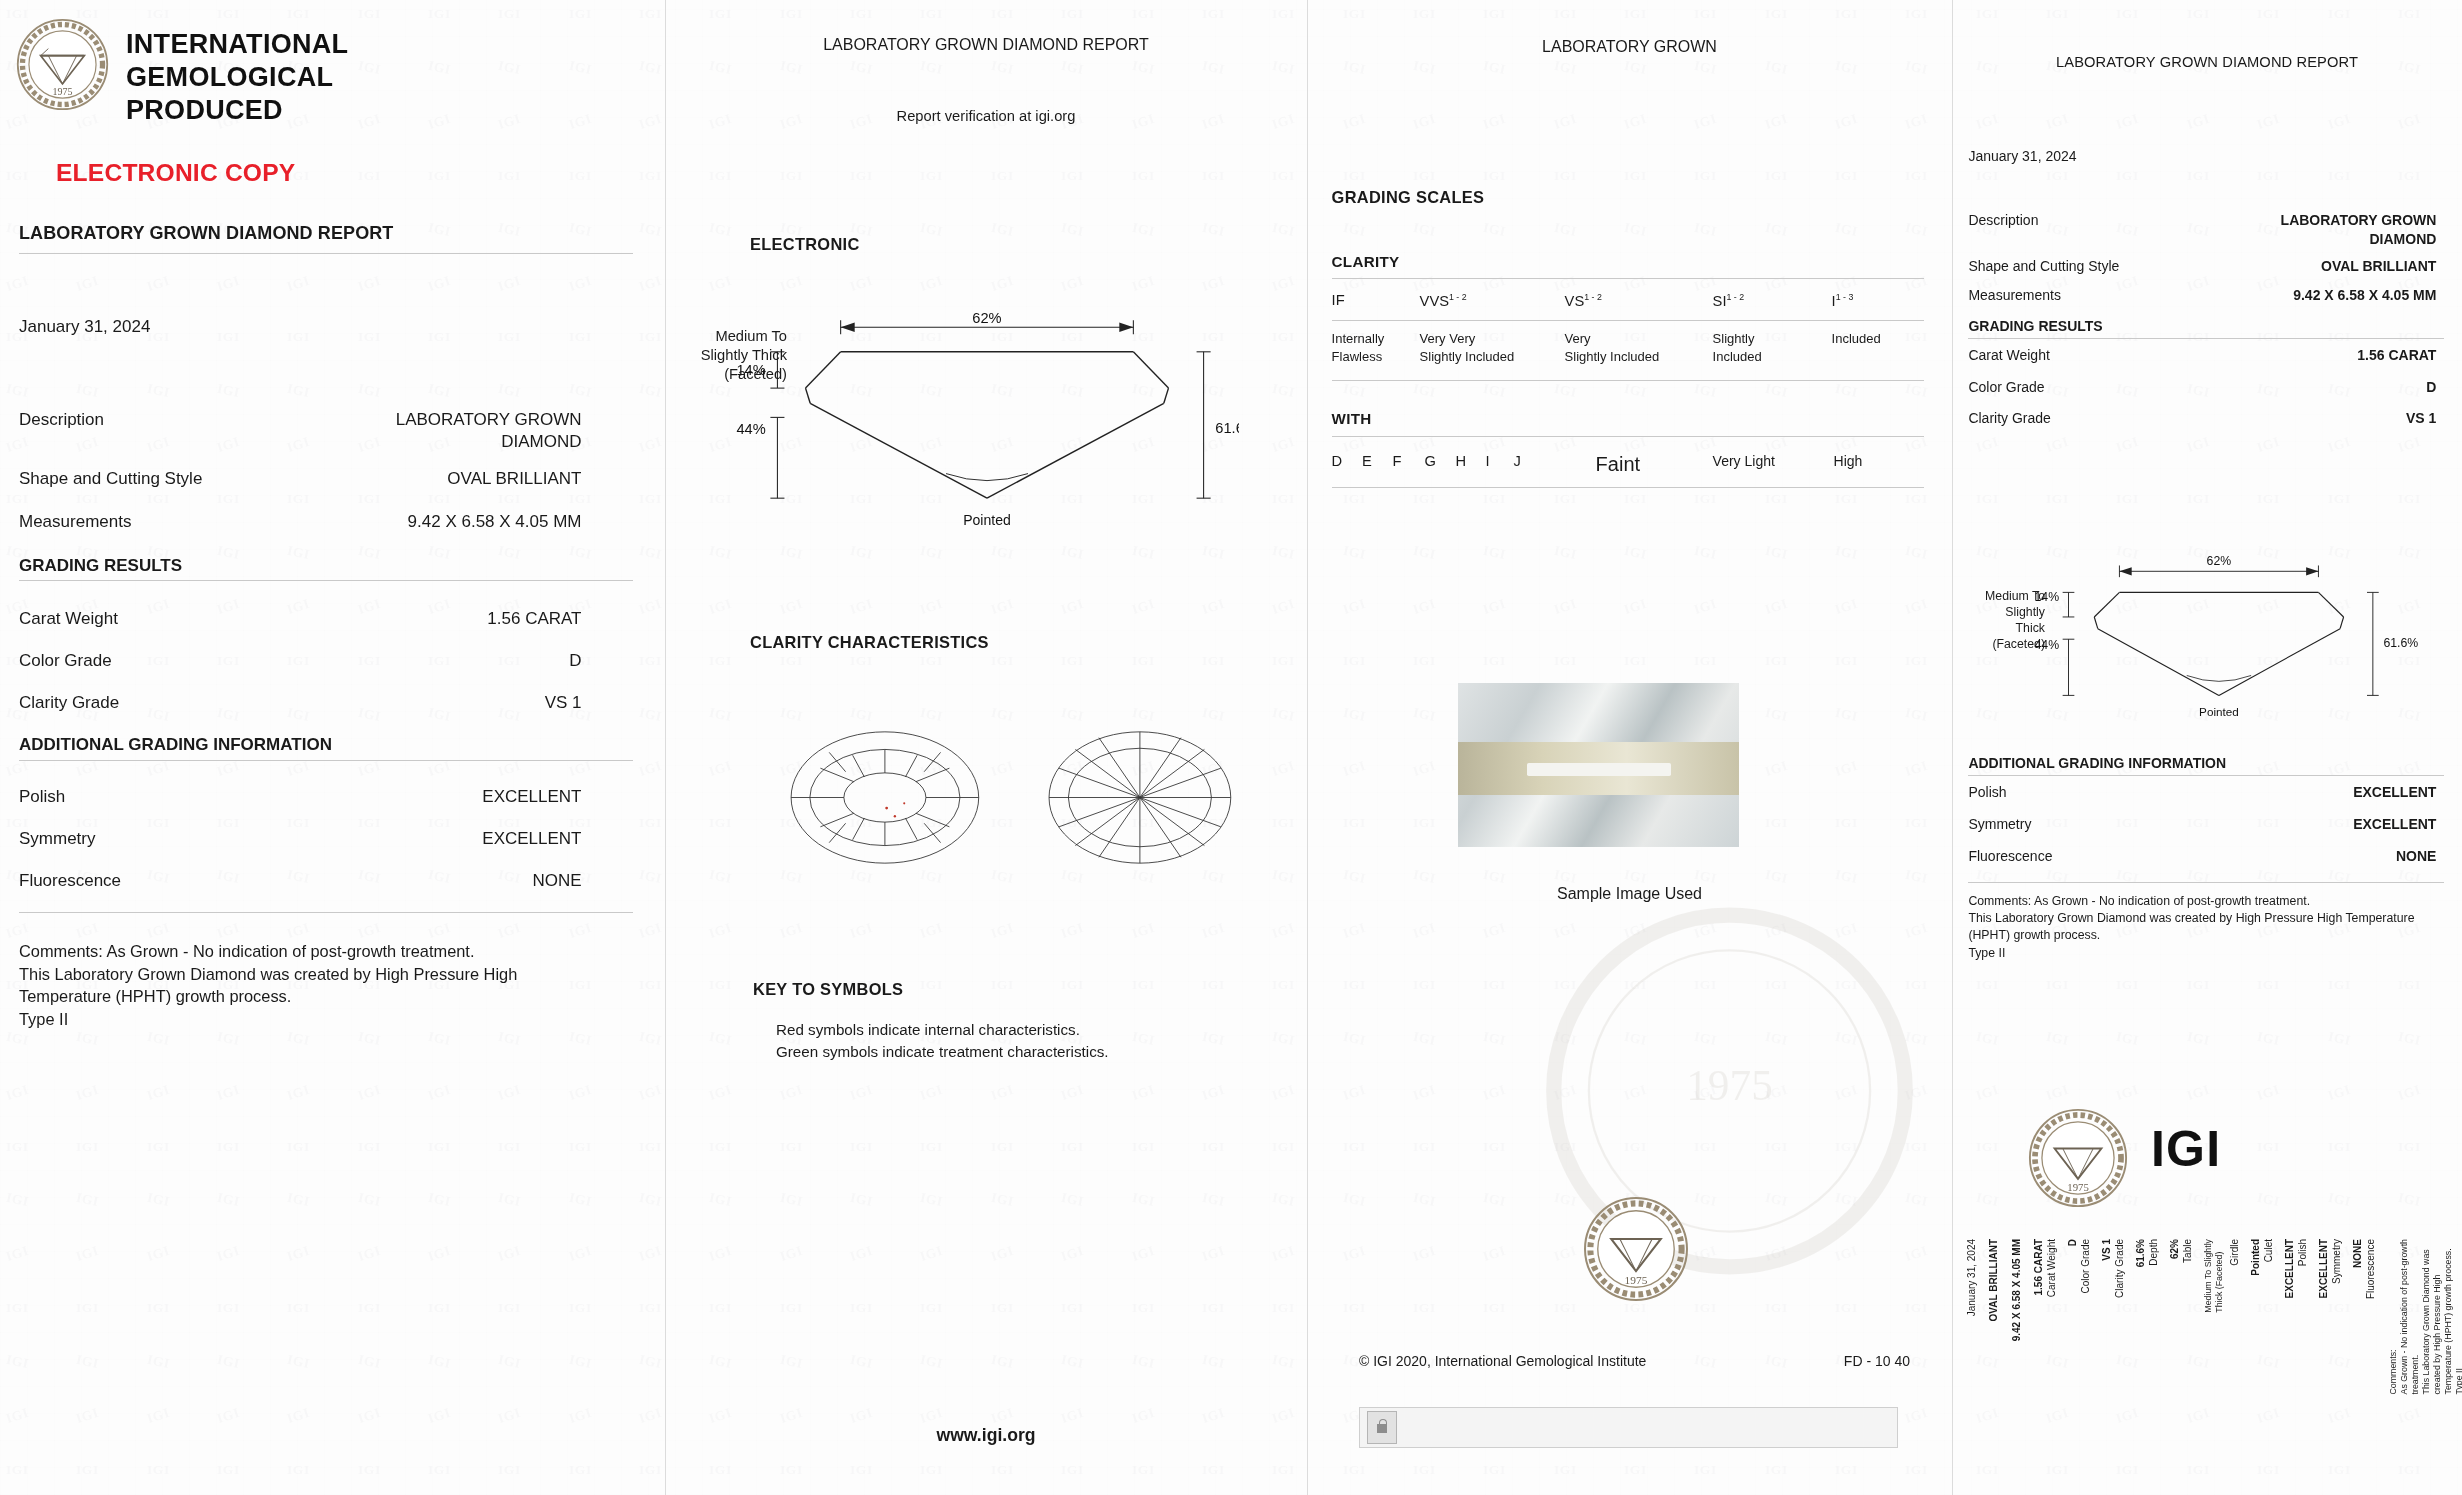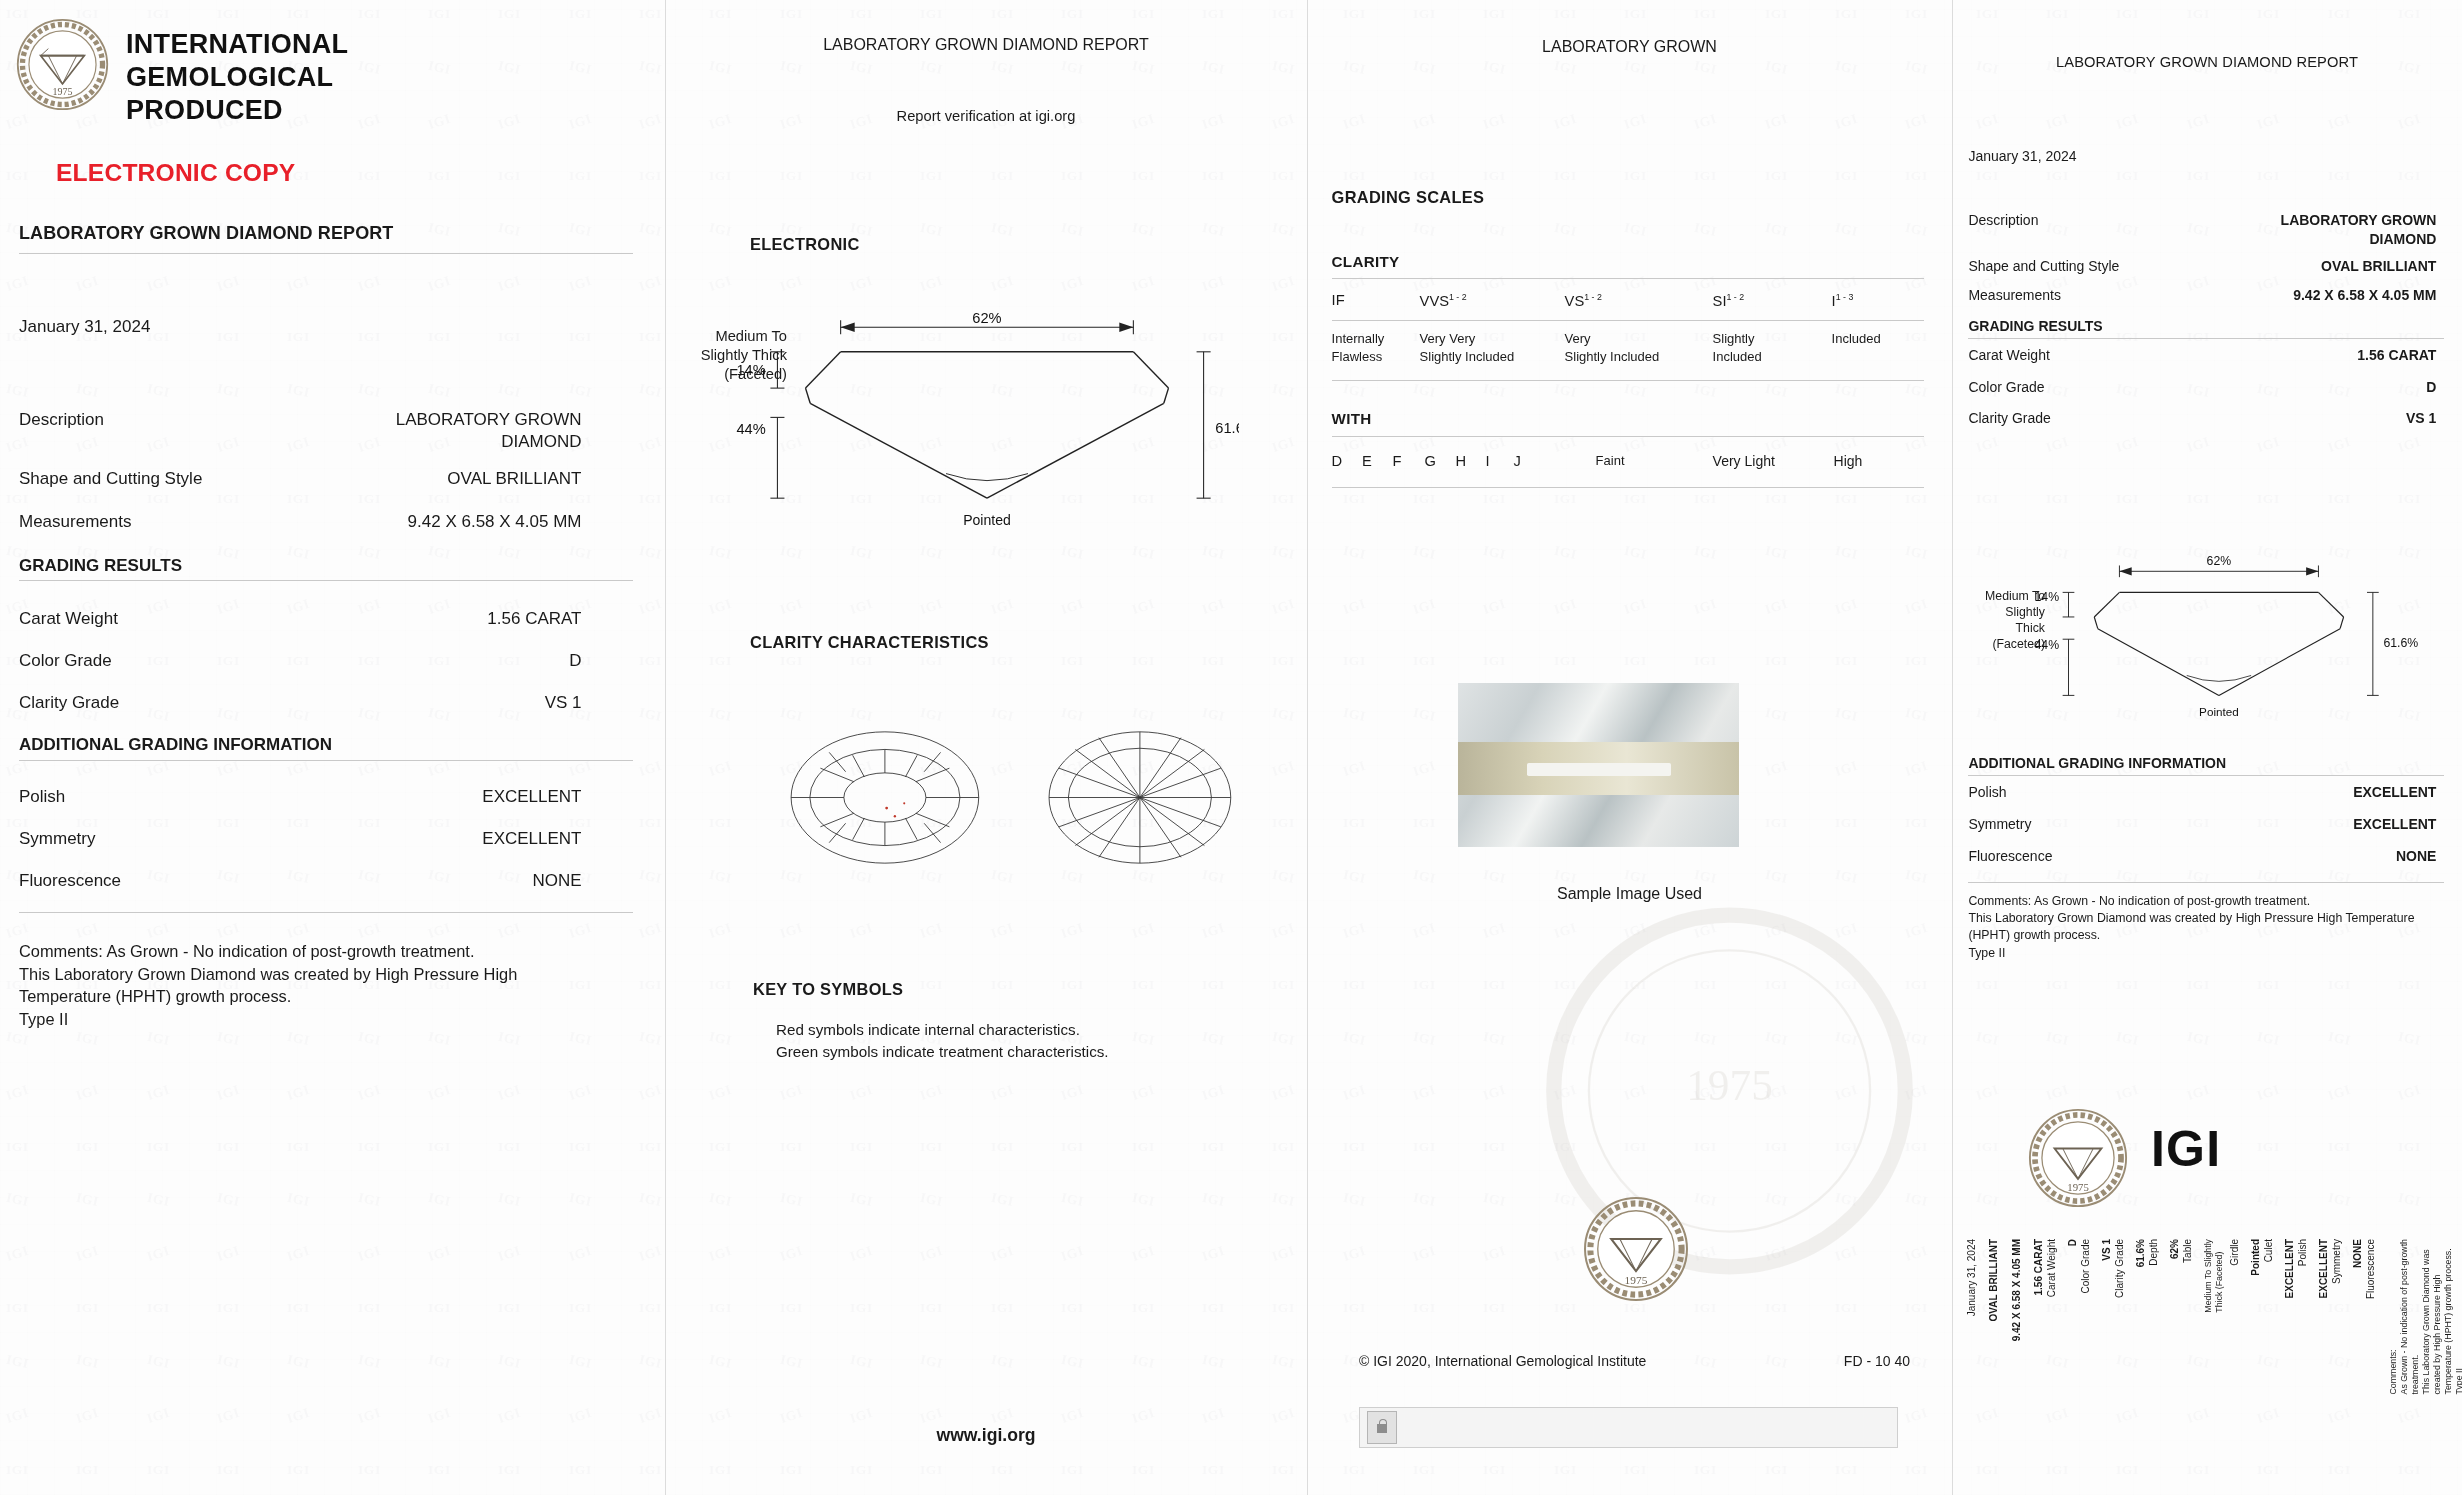--- a/index.html
+++ b/index.html
@@ -1505,21 +1505,21 @@
     <div class="rule" style="left:24.6px; top:436px; width:592px;"></div>
 
     <div style="position:absolute; left:24.6px; top:453px; width:592px;">
       <div style="position:absolute;left:0;top:0;font-size:14.7px;">D</div>
       <div style="position:absolute;left:30.5px;top:0;font-size:14.7px;">E</div>
       <div style="position:absolute;left:61px;top:0;font-size:14.7px;">F</div>
       <div style="position:absolute;left:93px;top:0;font-size:14.7px;">G</div>
       <div style="position:absolute;left:124px;top:0;font-size:14.7px;">H</div>
       <div style="position:absolute;left:154px;top:0;font-size:14.7px;">I</div>
       <div style="position:absolute;left:182px;top:0;font-size:14.7px;">J</div>
-      <div style="position:absolute;left:264px;top:0;font-size:13px;">Faint</div>
+      <div style="position:absolute;left:264px;top:0;font-size:20px;">Faint</div>
       <div style="position:absolute;left:381px;top:0;font-size:14px;">Very Light</div>
       <div style="position:absolute;left:502px;top:0;font-size:14px;">High</div>
     </div>
     <div class="rule" style="left:24.6px; top:487px; width:592px;"></div>
 
     <div class="photo" style="left:151px; top:683px; width:281px; height:164px;">
       <div class="band" style="top:59px; height:53px;"></div>
       <div class="bar" style="left:69px; top:80px; width:144px; height:13px;"></div>
     </div>
     <div class="sample-cap" style="top:885px">Sample Image Used</div>

